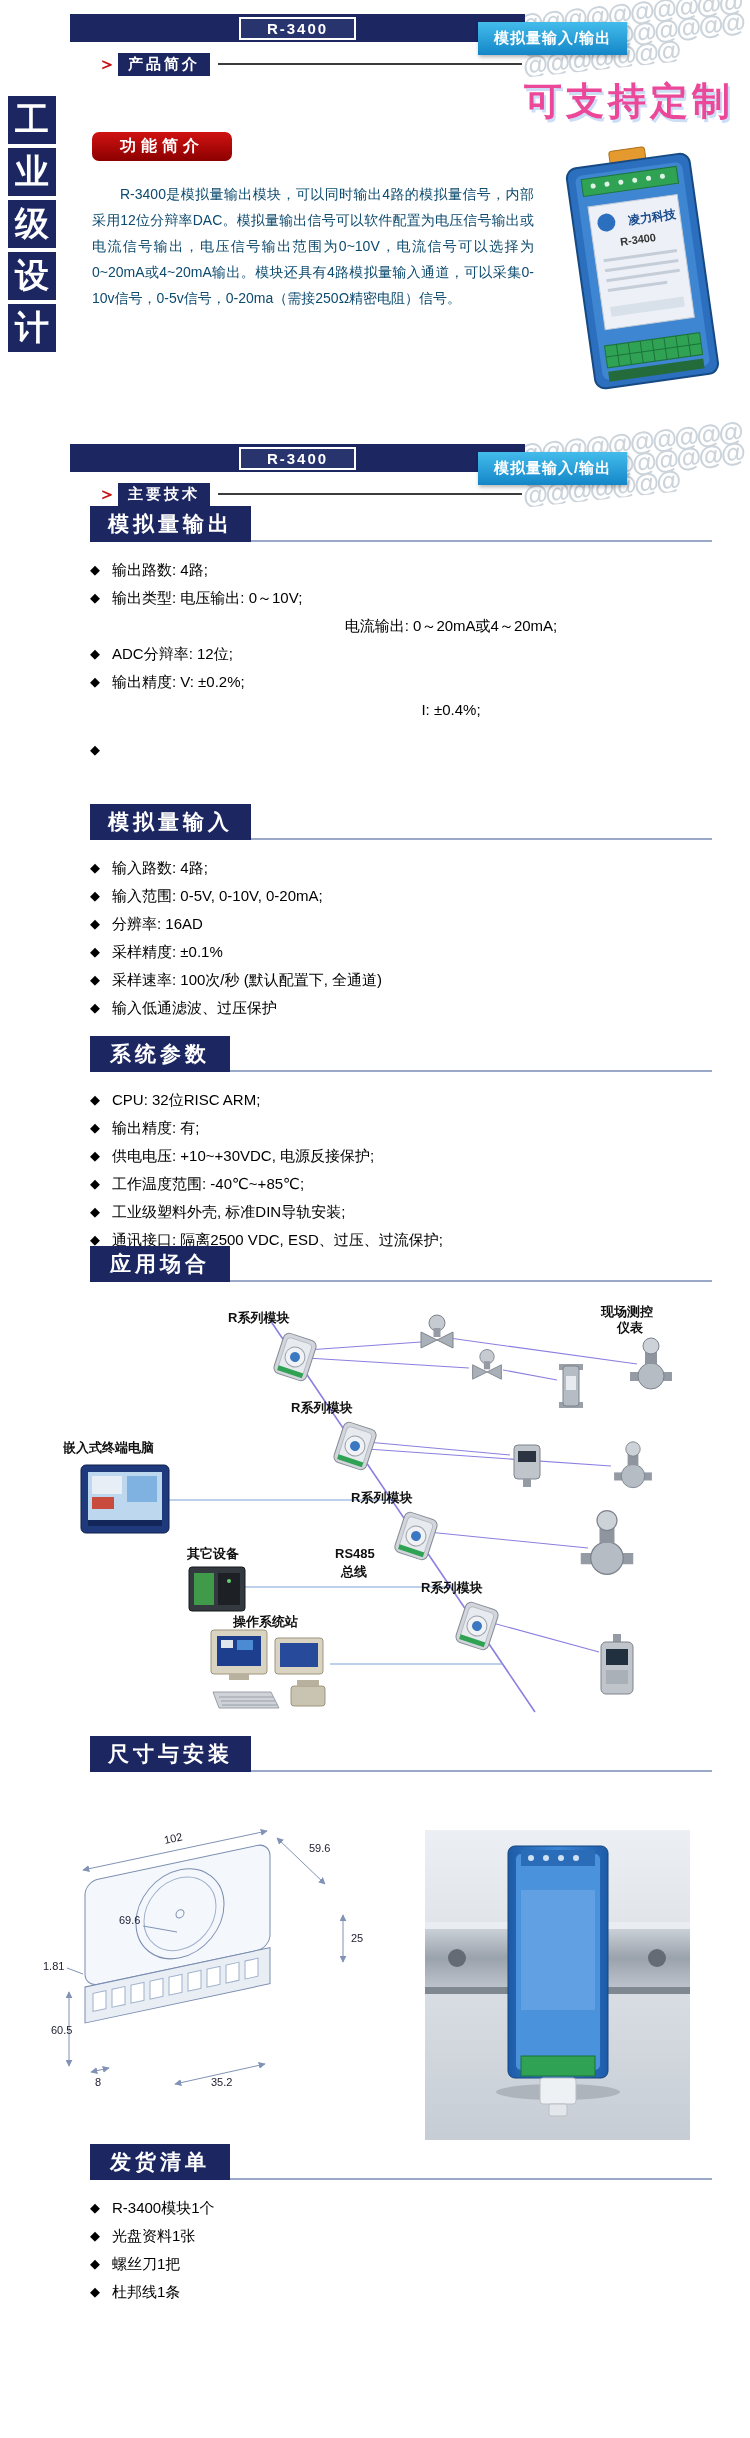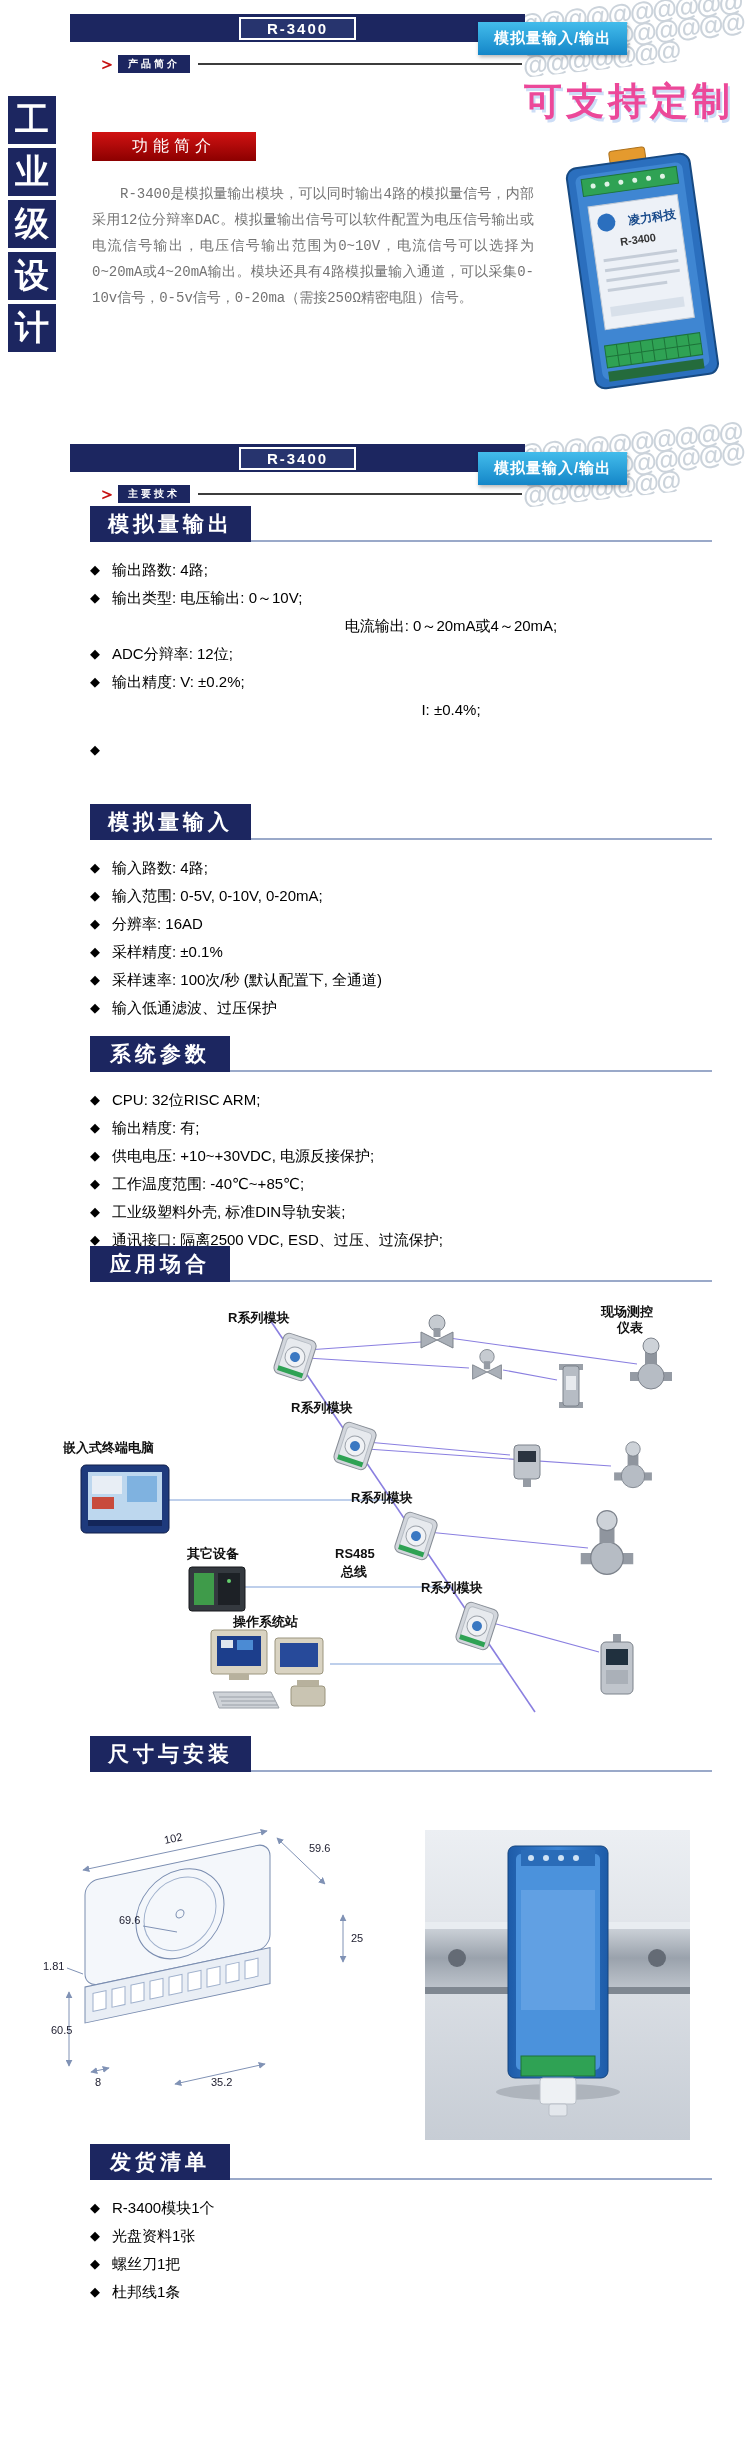--- a/index.html
+++ b/index.html
@@ -13,38 +13,38 @@
   .model-box { border:2px solid #ffffff; background:#27346e; color:#fff; font-weight:bold;
                font-size:15px; letter-spacing:2px; padding:1px 26px; }
   .deco { position:absolute; left:520px; top:2px; width:228px; height:64px; overflow:hidden;
           color:#c3ccd5; font-size:26px; font-weight:bold; line-height:21px; letter-spacing:-3px;
           transform:rotate(-6deg); opacity:.85; z-index:0; word-break:break-all; }
   .badge { position:absolute; left:478px; top:22px; z-index:2;
            background:linear-gradient(180deg,#43bceb,#1486c8); color:#fff; font-weight:bold;
            font-size:15px; letter-spacing:1px; padding:7px 16px; box-shadow:1px 2px 4px rgba(0,0,0,.3); }
   .tabrow { position:absolute; left:98px; top:52px; width:424px; display:flex; align-items:center; z-index:1; }
   .tabrow .arrow { color:#c61111; font-weight:bold; font-size:18px; margin-right:2px; }
-  .tabrow .tab { background:#1c2660; color:#fff; font-weight:bold; font-size:10px;
+  .tabrow .tab { background:#1c2660; color:#fff; font-weight:bold; font-size:15px;
                  letter-spacing:3px; padding:2px 10px; }
   .tabrow .hline { flex:1; height:2px; background:#3c3c3c; margin-left:8px; }
 
   
   .slogan { position:absolute; left:8px; top:96px; z-index:3; }
   .slogan .sch { width:48px; height:48px; margin-bottom:4px; background:#1c2660; color:#fff;
                  font-family:"Liberation Serif","DejaVu Serif",serif; font-weight:bold; font-size:34px;
                  display:flex; align-items:center; justify-content:center; }
 
   
   .intro { position:absolute; left:90px; top:88px; width:648px; height:345px; }
   .fn-box { position:absolute; left:2px; top:44px; background:linear-gradient(180deg,#d11212,#8c0000);
-            color:#fff; font-weight:normal; font-size:16px; letter-spacing:5px; padding:4px 40px; }
+            color:#fff; font-weight:bold; font-size:16px; letter-spacing:5px; padding:4px 28px;border-radius:7px; }
   .headline { position:absolute; right:4px; top:-12px; font-size:38px; font-weight:bold;
               color:#ec4899; letter-spacing:4px; text-shadow:2px 3px 0 rgba(21,101,214,.22); }
   .para { position:absolute; left:2px; top:94px; width:442px; font-size:14px; line-height:1.85;
-          color:#737373; text-indent:2em; text-align:justify;font-family:Liberation Mono, monospace; }
+          color:#0c4a6e; text-indent:2em; text-align:justify; }
   .module-img { position:absolute; right:0; top:56px; }
 
   
   .section { position:absolute; left:90px; width:622px; }
   .sec-head { position:relative; height:30px; border-bottom:2px solid #9aa9c9; }
   .sec-box { position:absolute; left:0; bottom:-2px; background:#1c2660; color:#fff;
              font-weight:bold; font-size:21px; letter-spacing:4px; padding:4px 18px;
              min-width:140px; text-align:center; }
   .blist { margin-top:14px; }
   .row { display:flex; align-items:flex-start; font-size:15px; line-height:28px; color:#000; }

